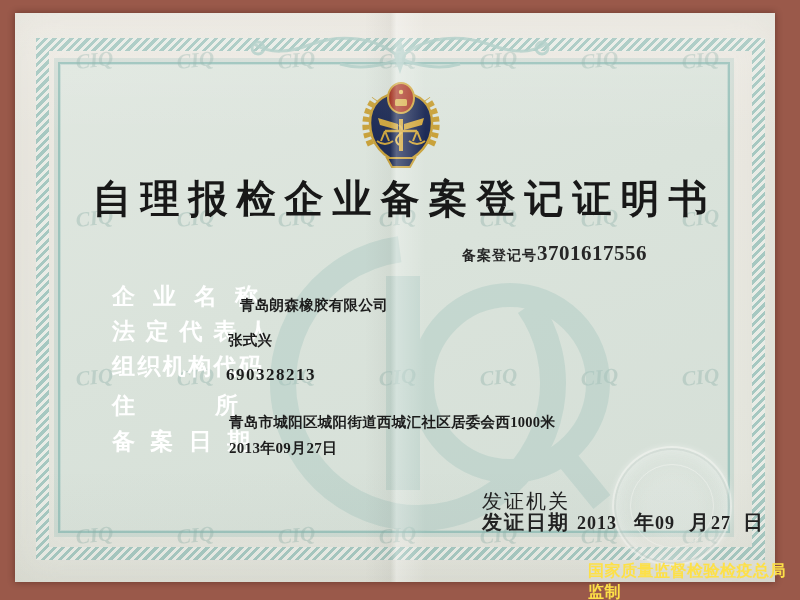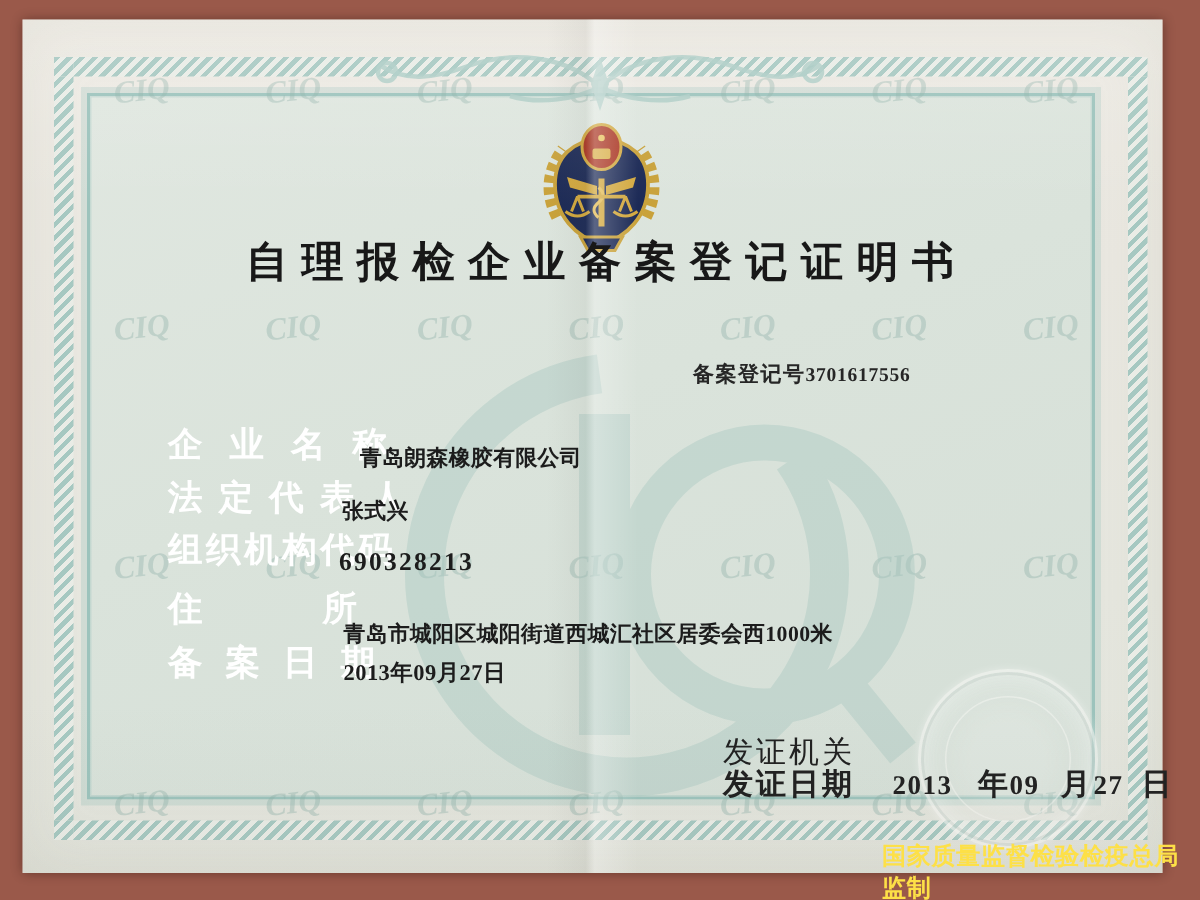--- a/index.html
+++ b/index.html
@@ -57,47 +57,47 @@
   .emblem{position:absolute;left:351px;top:79px;}
   
   .crease{
     position:absolute;left:15px;top:13px;right:25px;bottom:18px;pointer-events:none;
     background:
       linear-gradient(90deg,transparent 46%,rgba(105,105,95,.07) 49.4%,rgba(255,255,255,.28) 50.2%,transparent 54%),
       linear-gradient(180deg,rgba(255,255,255,.14) 0%,transparent 22%,transparent 80%,rgba(120,120,105,.05) 100%);
   }
   
   .title{
-    position:absolute;top:156px;left:0;width:100%;text-align:center;
+    position:absolute;top:172px;left:0;width:100%;text-align:center;
     font-family:"Liberation Sans",sans-serif;font-weight:bold;
-    font-size:28px;letter-spacing:9px;text-indent:9px;color:#181818;
+    font-size:39px;letter-spacing:9px;text-indent:9px;color:#181818;
   }
   .regline{position:absolute;top:241px;left:462px;font-weight:bold;color:#262626;}
   .regline .rl{font-size:14px;letter-spacing:1px;}
-  .regline .rv{font-size:13px;letter-spacing:.5px;}
+  .regline .rv{font-size:21px;letter-spacing:.5px;}
   .f-label{
     position:absolute;left:112px;font-weight:bold;font-size:23px;color:#ffffff;
     text-align:justify;text-align-last:justify;
   }
   .l1{top:281px;width:146px}
   .l2{top:316px;width:158px}
   .l3{top:351px;width:150px}
   .l4{top:390px;width:126px}
   .l5{top:426px;width:138px}
   .f-value{position:absolute;font-weight:600;font-size:14.5px;color:#1c1c1c;letter-spacing:.3px;white-space:nowrap;text-align:center;}
   .v1{top:296px;left:240px}
   .v2{top:331px;left:228px}
   .v3{top:365px;left:226px;font-size:17px;letter-spacing:1.5px}
   .v4{top:413px;left:229px}
   .v5{top:439px;left:229px;font-size:15px}
   .authority{position:absolute;top:488px;left:482px;font-size:20px;font-weight:normal;color:#222;letter-spacing:2px;}
   .dateline{position:absolute;top:509px;left:482px;font-size:20px;font-weight:bold;color:#222;white-space:nowrap;}
   .dateline .dl{letter-spacing:2px;}
   .dateline .num{font-size:18px;letter-spacing:1px;}
-  .dateline .y{margin-left:25px}
+  .dateline .y{margin-left:7px}
   .dateline .uy{margin-left:17px}
   .dateline .mo{margin-left:1px}
   .dateline .um{margin-left:14px}
   .dateline .d{margin-left:2px}
   .dateline .ud{margin-left:12px}
   .footer{position:absolute;top:561px;left:588px;font-size:16px;font-weight:bold;color:#fde047;letter-spacing:.5px;}
 </style>
 </head>
 <body>
 

